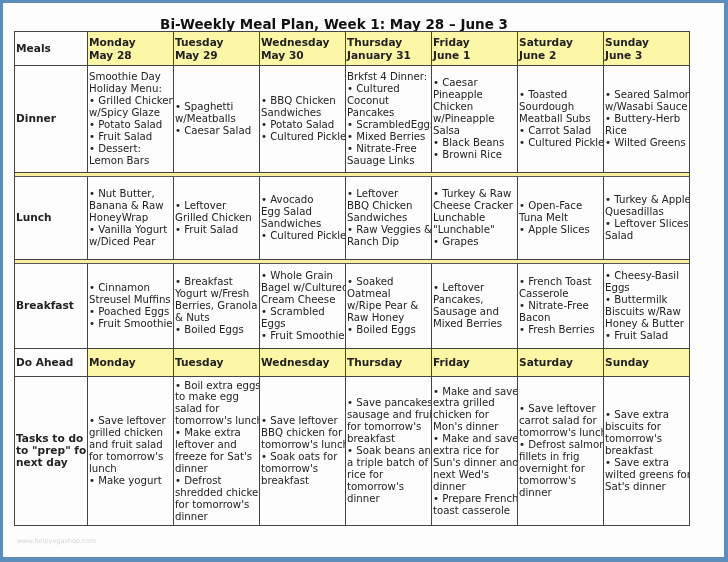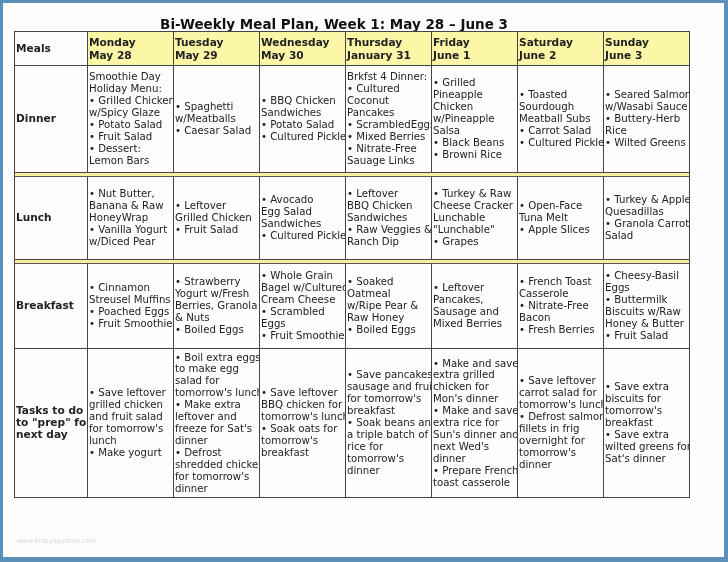--- a/index.html
+++ b/index.html
@@ -124,21 +124,21 @@
           <span class="line">Brkfst 4 Dinner:</span>
           <span class="line">• Cultured</span>
           <span class="line">Coconut</span>
           <span class="line">Pancakes</span>
           <span class="line">• ScrambledEggs</span>
           <span class="line">• Mixed Berries</span>
           <span class="line">• Nitrate-Free</span>
           <span class="line">Sauage Links</span>
         </td>
         <td class="cell">
-          <span class="line">• Grilled</span>
+          <span class="line">• Caesar</span>
           <span class="line">Pineapple</span>
           <span class="line">Chicken</span>
           <span class="line">w/Pineapple</span>
           <span class="line">Salsa</span>
           <span class="line">• Black Beans</span>
           <span class="line">• Browni Rice</span>
         </td>
         <td class="cell">
           <span class="line">• Toasted</span>
           <span class="line">Sourdough</span>
@@ -193,38 +193,38 @@
           <span class="line">• Grapes</span>
         </td>
         <td class="cell">
           <span class="line">• Open-Face</span>
           <span class="line">Tuna Melt</span>
           <span class="line">• Apple Slices</span>
         </td>
         <td class="cell">
           <span class="line">• Turkey &amp; Apple</span>
           <span class="line">Quesadillas</span>
-          <span class="line">• Granola Carrot</span>
+          <span class="line">• Leftover Slices</span>
           <span class="line">Salad</span>
         </td>
       </tr>
   <tr class="sep">
         <td colspan="8"></td>
       </tr>
 
   <tr class="breakfast">
     <td class="label">Breakfast</td>
   <td class="cell">
           <span class="line">• Cinnamon</span>
           <span class="line">Streusel Muffins</span>
           <span class="line">• Poached Eggs</span>
           <span class="line">• Fruit Smoothie</span>
         </td>
         <td class="cell">
-          <span class="line">• Strawberry</span>
+          <span class="line">• Breakfast</span>
           <span class="line">Yogurt w/Fresh</span>
           <span class="line">Berries, Granola</span>
           <span class="line">&amp; Nuts</span>
           <span class="line">• Boiled Eggs</span>
         </td>
         <td class="cell">
           <span class="line">• Whole Grain</span>
           <span class="line">Bagel w/Cultured</span>
           <span class="line">Cream Cheese</span>
           <span class="line">• Scrambled</span>
@@ -254,20 +254,30 @@
         <td class="cell">
           <span class="line">• Cheesy-Basil</span>
           <span class="line">Eggs</span>
           <span class="line">• Buttermilk</span>
           <span class="line">Biscuits w/Raw</span>
           <span class="line">Honey &amp; Butter</span>
           <span class="line">• Fruit Salad</span>
         </td>
       </tr>
 
+  <tr class="doahead">
+    <th class="label">Do Ahead</th>
+    <th class="day">Monday</th>
+    <th class="day">Tuesday</th>
+    <th class="day">Wednesday</th>
+    <th class="day">Thursday</th>
+    <th class="day">Friday</th>
+    <th class="day">Saturday</th>
+    <th class="day">Sunday</th>
+  </tr>
 
   <tr class="tasks">
     <td class="label">
       <span class="line">Tasks to do</span>
       <span class="line">to "prep" for</span>
       <span class="line">next day</span>
     </td>
   <td class="cell">
           <span class="line">• Save leftover</span>
           <span class="line">grilled chicken</span>

